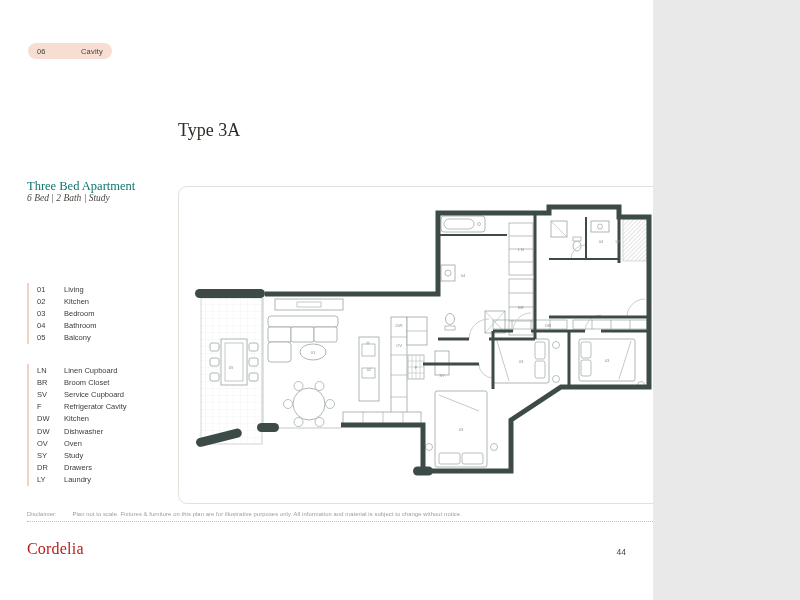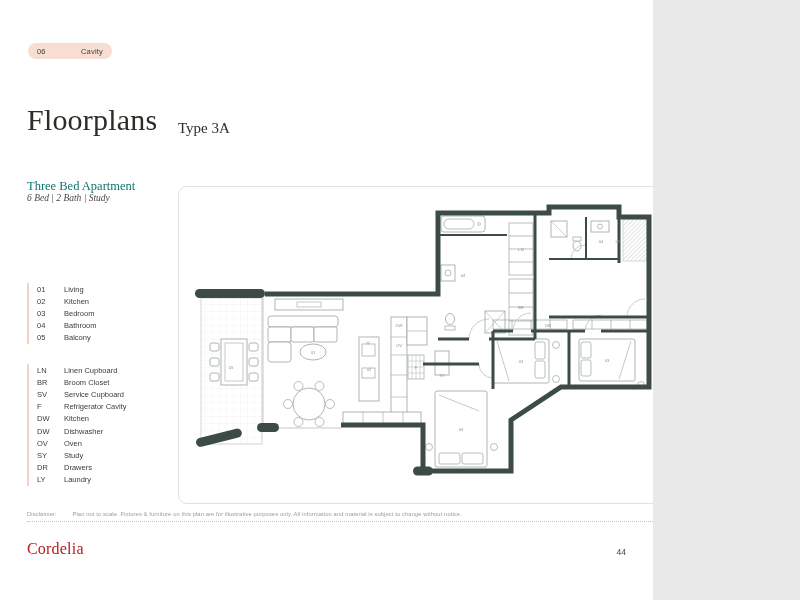--- a/index.html
+++ b/index.html
@@ -27,21 +27,21 @@
     position:absolute;left:754px;top:38px;width:21px;height:20px;background:var(--pink);
     border-radius:10px 10px 5px 5px;display:flex;align-items:center;justify-content:center;
     font-family:"Liberation Serif",serif;font-weight:bold;font-size:10px;color:#44352c;
   }
   .title{
     position:absolute;left:27px;top:103px;margin:0;font-family:"Liberation Serif",serif;
     font-weight:400;font-size:30px;color:var(--ink);letter-spacing:.2px;
   }
   .type{
     position:absolute;left:178px;top:120px;font-family:"Liberation Serif",serif;
-    font-size:15px;color:var(--ink);
+    font-size:18px;color:var(--ink);
   }
   .apt-name{
     position:absolute;left:27px;top:179px;font-family:"Liberation Serif",serif;
     font-size:12.5px;color:#0f766e;
   }
   .apt-spec{
     position:absolute;left:27px;top:193px;font-family:"Liberation Serif",serif;
     font-style:italic;font-size:9.5px;color:#4c4842;
   }
   
@@ -83,21 +83,20 @@
 <div class="page">
 
   <div class="pill">
     <span>06</span>
     <span>Cavity</span>
   </div>
   <div class="cmark">
     <span>C</span>
   </div>
 
-  <h1 class="title">Floorplans</h1>
   <div class="type">Type 3A</div>
 
   <div class="apt-name">Three Bed Apartment</div>
   <div class="apt-spec">6 Bed | 2 Bath | Study</div>
 
   <div class="legend legend-rooms">
     <div class="lrow">
         <span class="code">01</span>
         <span>Living</span>
       </div>

